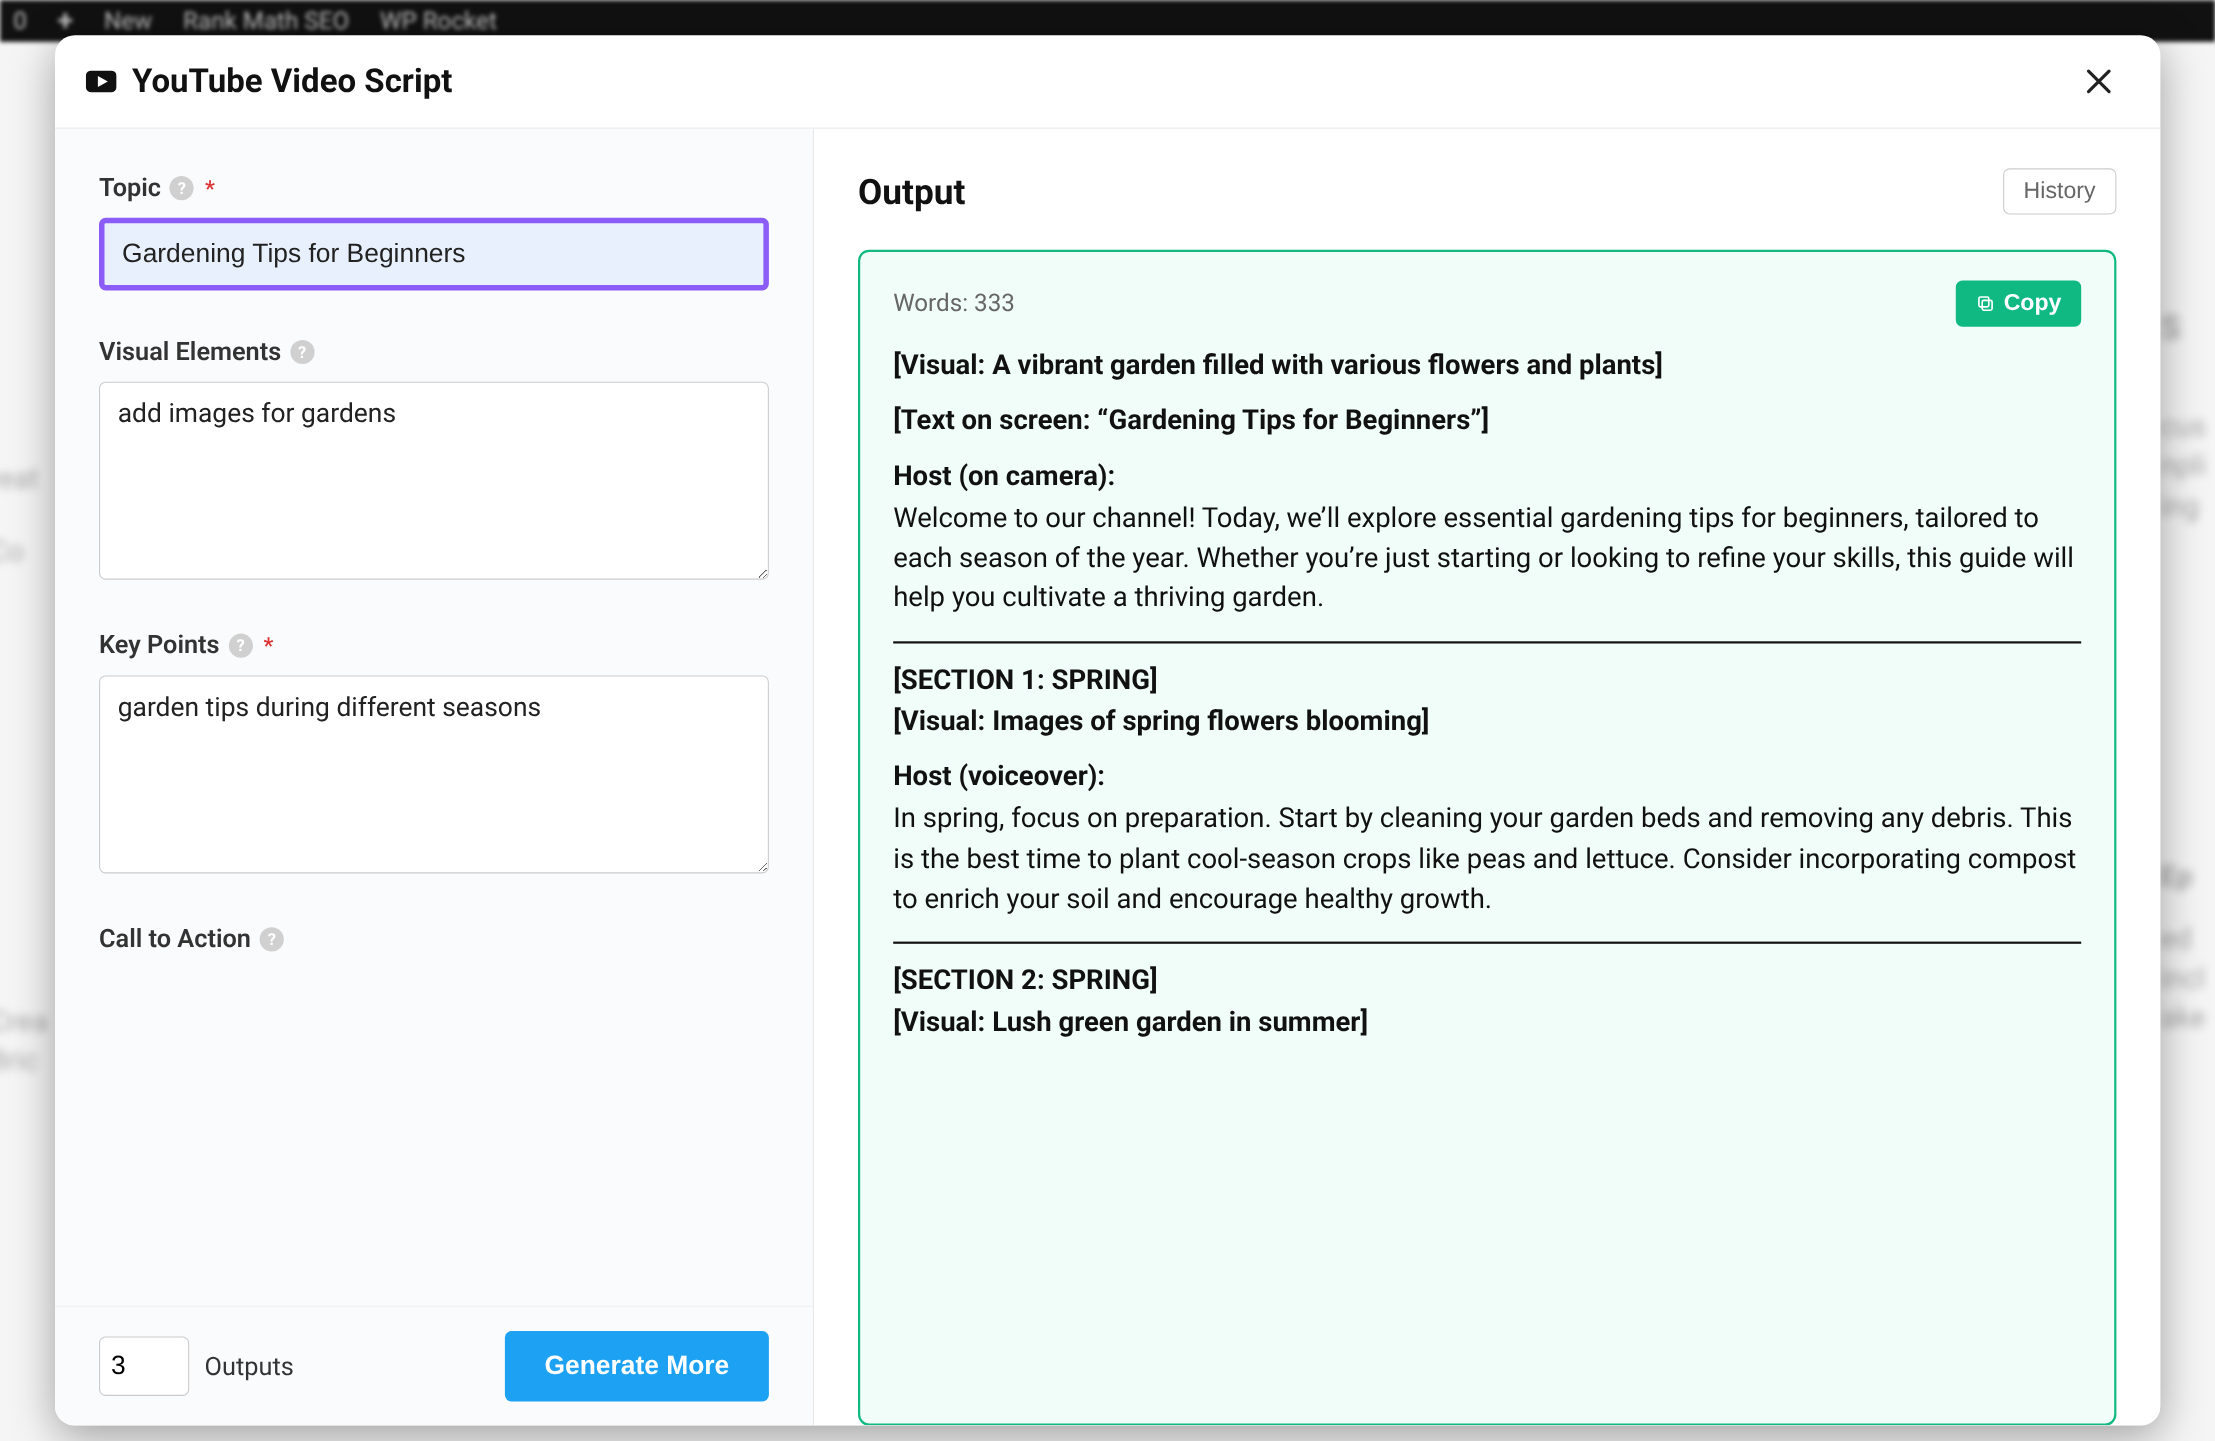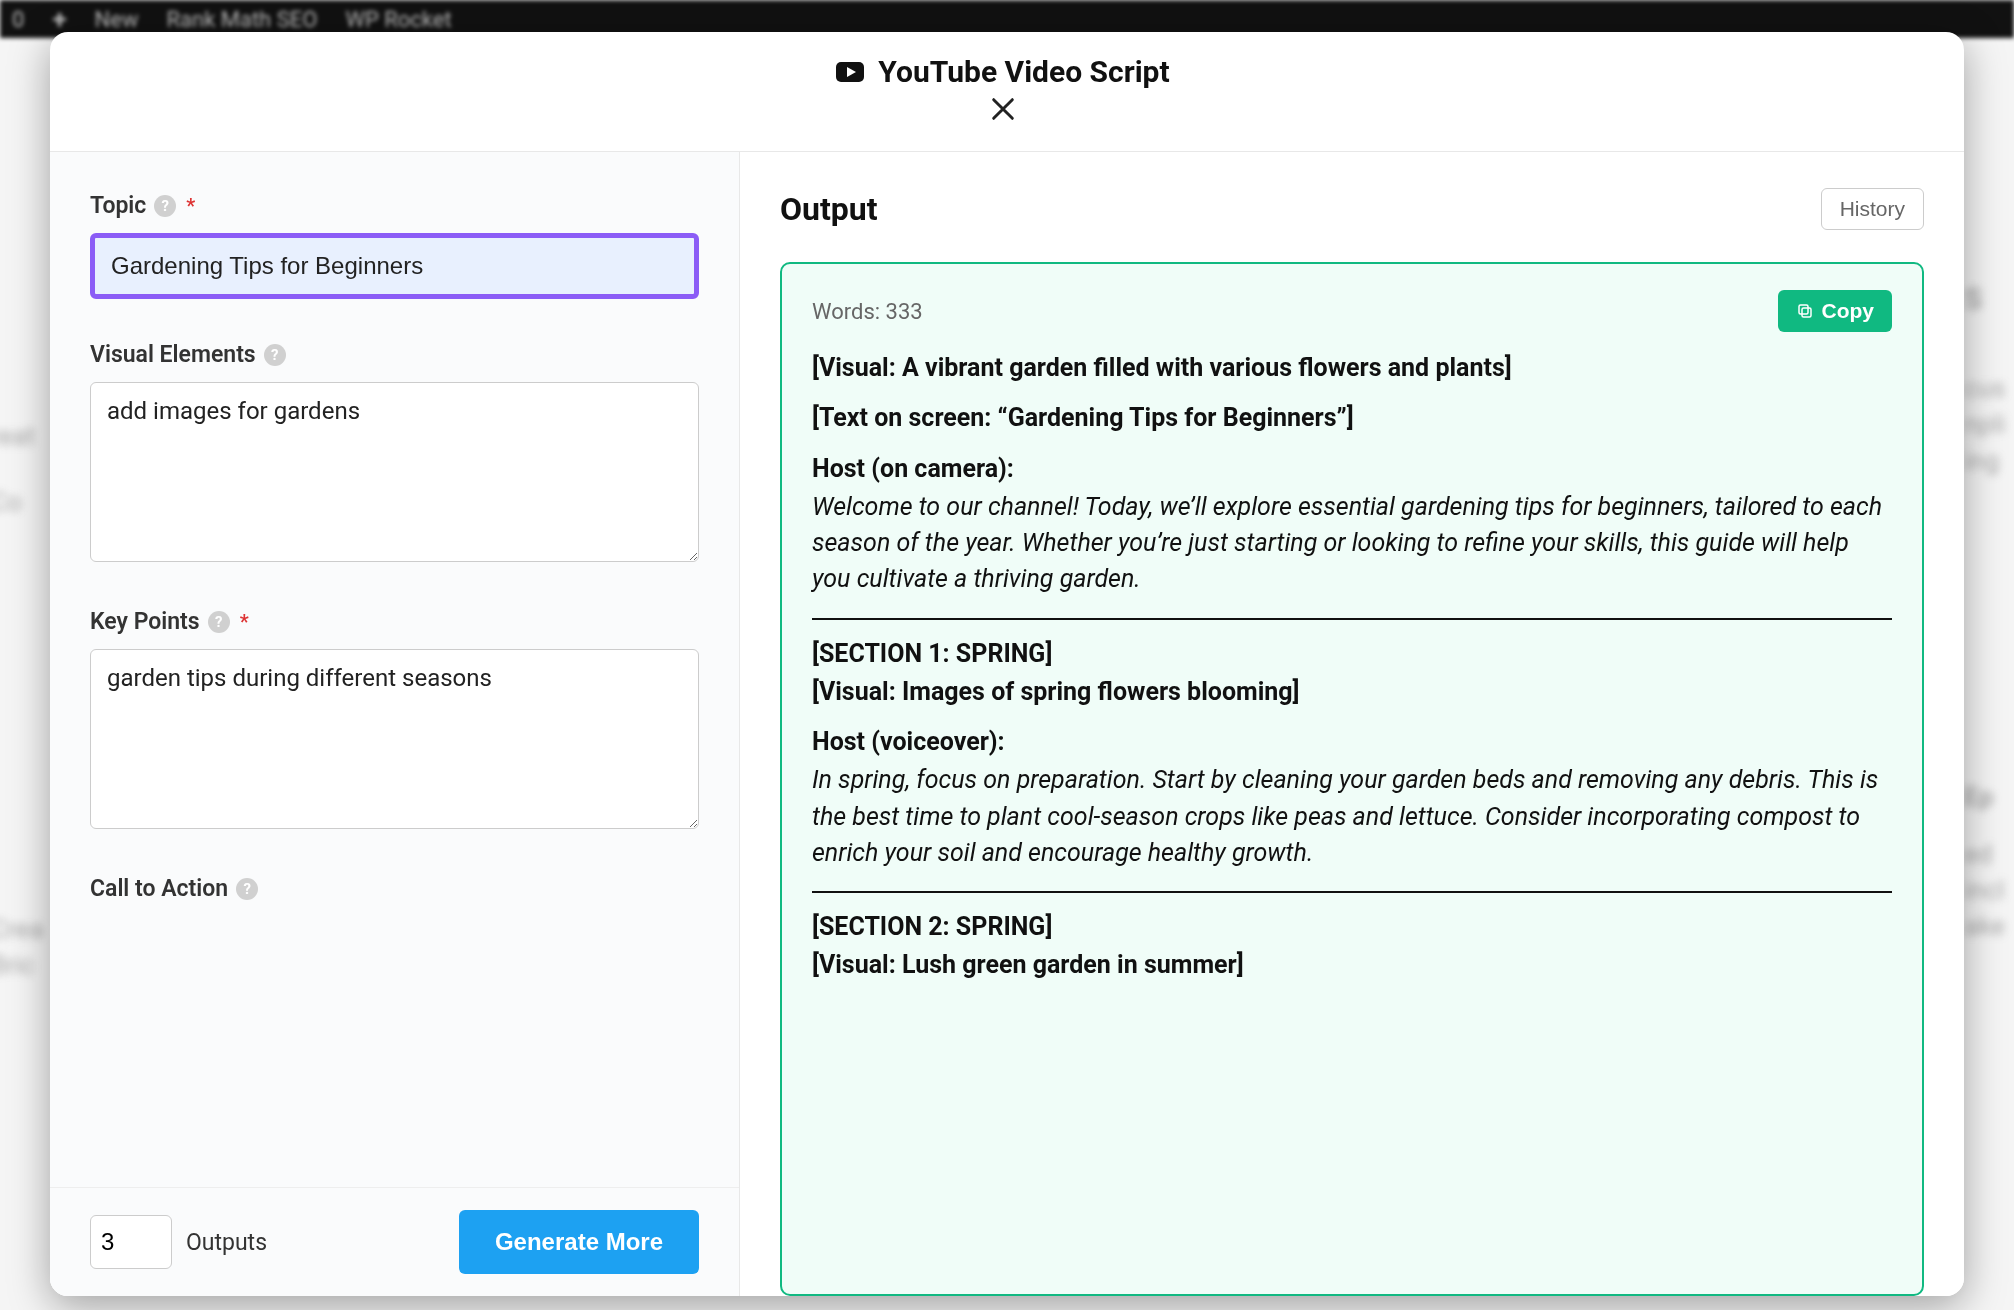--- a/index.html
+++ b/index.html
@@ -81,21 +81,20 @@
       flex-direction: column;
       overflow: hidden;
     }
     
     .modal-header {
       display: flex;
       align-items: center;
       justify-content: space-between;
       padding: 22px 36px 22px 28px;
       border-bottom: 1px solid #e8e8e8;
-      flex-direction: column;
     }
     .modal-header-left {
       display: flex;
       align-items: center;
       gap: 14px;
     }
     .yt-icon {
       width: 28px;
       height: 20px;
       display: flex;
@@ -297,21 +296,21 @@
     }
     .copy-btn svg { width: 18px; height: 18px; }
     
     .script-content {
       font-size: 25px;
       line-height: 1.45;
       color: #111;
     }
     .script-content p { margin-bottom: 14px; }
     .script-content .bold { font-weight: 700; }
-    .script-content .para { font-weight: 400; margin-bottom: 20px; font-style: italic; }
+    .script-content .para { font-weight: 400; margin-bottom: 20px; }
     .script-content hr {
       border: none;
       border-top: 2px solid #111;
       margin: 14px 0 16px 0;
     }
   </style>
 </head>
 <body>
 
 <div class="bg-layer">

